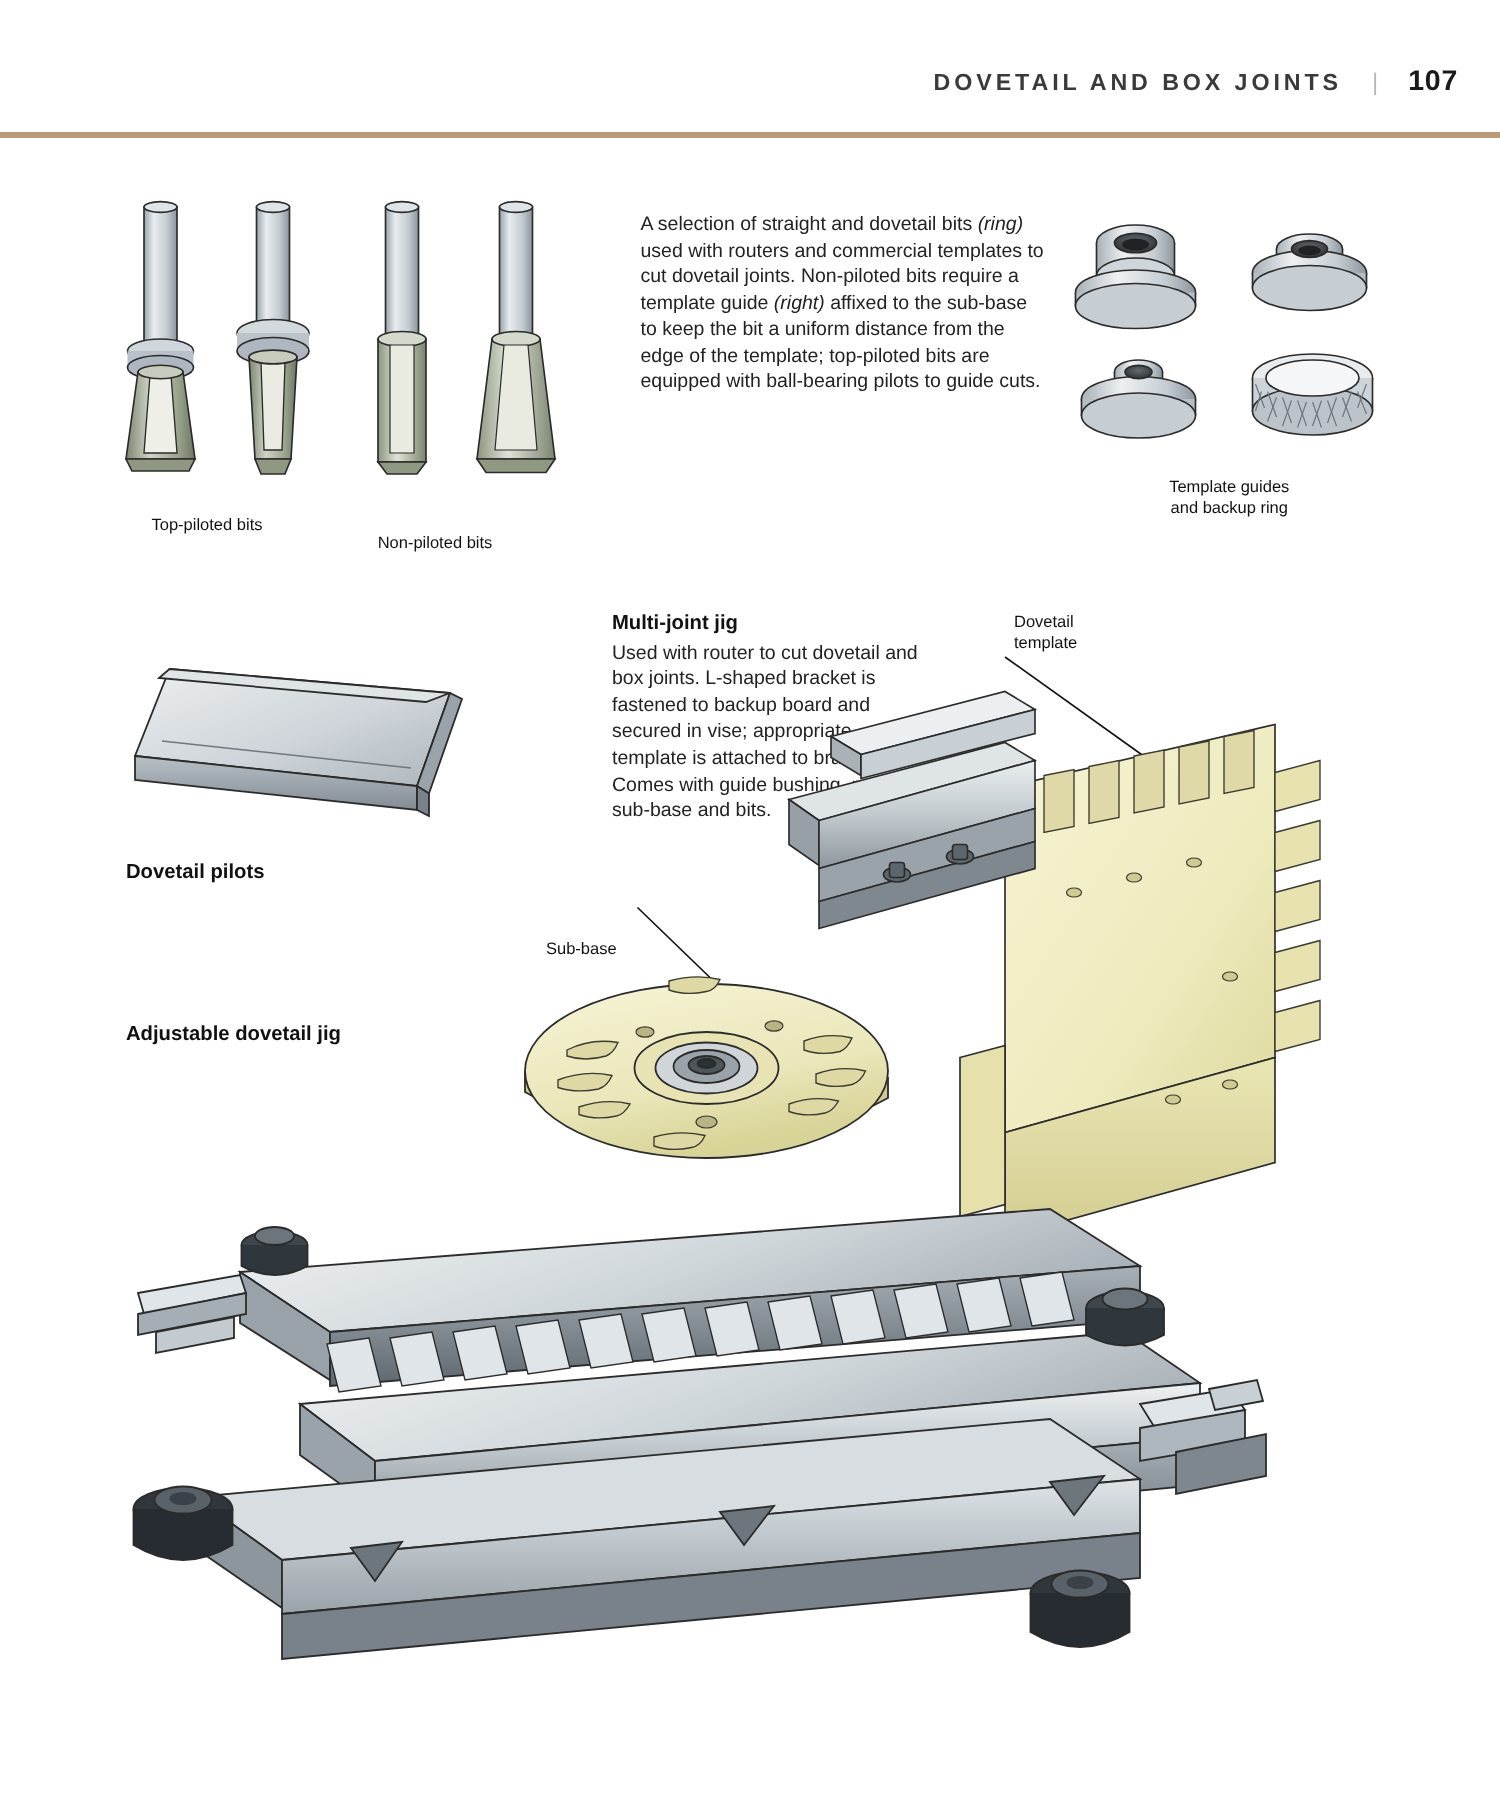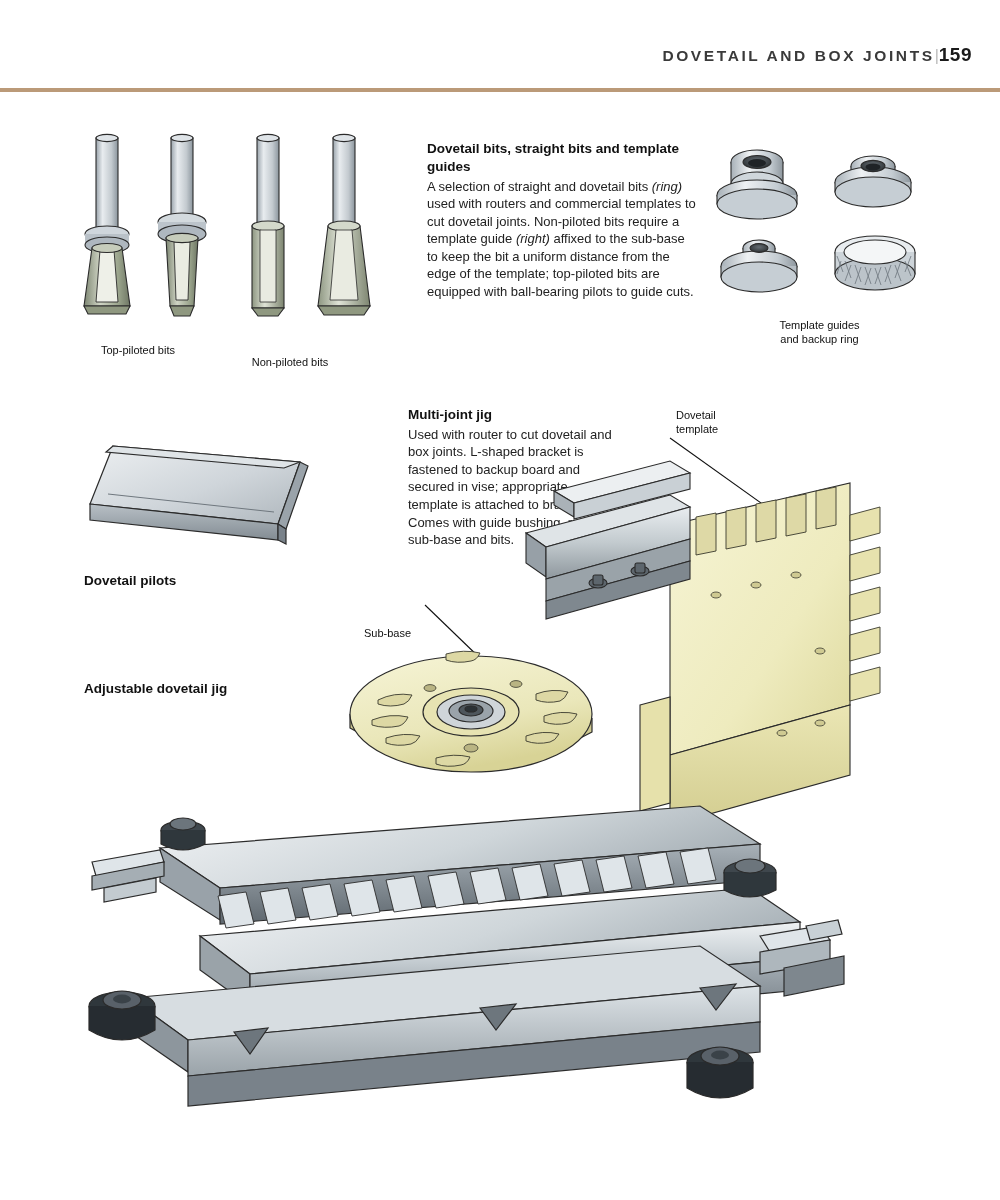--- a/index.html
+++ b/index.html
@@ -16,21 +16,21 @@
     overflow: hidden;
   }
 
   
   .page-header {
     position: absolute;
     top: 44px;
     right: 28px;
     display: flex;
     align-items: baseline;
-    gap: 0;
+    gap: 20px;
     justify-content: center;
   }
   .header-title {
     font-size: 15.5px;
     letter-spacing: 2.6px;
     font-weight: 600;
     color: #3a3a3a;
   }
   .header-sep {
     font-size: 16px;
@@ -81,21 +81,21 @@
   
   .fig { position: absolute; }
   svg { display: block; overflow: visible; }
 </style>
 </head>
 <body>
 
 <div class="page-header">
   <span class="header-title">DOVETAIL AND BOX JOINTS</span>
   <span class="header-sep">|</span>
-  <span class="header-page">159</span>
+  <span class="header-page">107</span>
 </div>
 <div class="header-rule"></div>
 
 <div class="fig" style="left:70px; top:130px;">
   <svg width="340" height="215" viewBox="0 0 340 215">
     <defs>
       <linearGradient id="shank" x1="0" y1="0" x2="1" y2="0">
         <stop offset="0%" stop-color="#9aa4ac"></stop>
         <stop offset="30%" stop-color="#e8ecef"></stop>
         <stop offset="70%" stop-color="#c3cacf"></stop>
@@ -157,21 +157,20 @@
       <path d="M266 100 L282 100 L288 170 L260 170 Z" fill="#e9ebe1" stroke="#2b2b2b" stroke-width="0.8"></path>
       <path d="M248 176 L300 176 L294 185 L254 185 Z" fill="#8f9880"></path>
     </g>
   </svg>
 </div>
 
 <div class="caption" style="left:48px; top:343px; width:180px;">Top-piloted bits</div>
 <div class="caption" style="left:190px; top:355px; width:200px;">Non-piloted bits</div>
 
 <div class="block" style="left:427px; top:140px; width:270px;">
-  <h3>Dovetail bits, straight bits and template guides</h3>
   <p>A selection of straight and dovetail bits <em>(ring)</em> used with routers and commercial templates to cut dovetail joints. Non-piloted bits require a template guide <em>(right)</em> affixed to the sub-base to keep the bit a uniform distance from the edge of the template; top-piloted bits are equipped with ball-bearing pilots to guide cuts.</p>
 </div>
 
 <div class="fig" style="left:705px; top:140px;">
   <svg width="230" height="180" viewBox="0 0 230 180">
     <defs>
       <linearGradient id="gm" x1="0" y1="0" x2="1" y2="0">
         <stop offset="0%" stop-color="#a7b0b7"></stop>
         <stop offset="35%" stop-color="#eef1f3"></stop>
         <stop offset="75%" stop-color="#c4ccd2"></stop>

